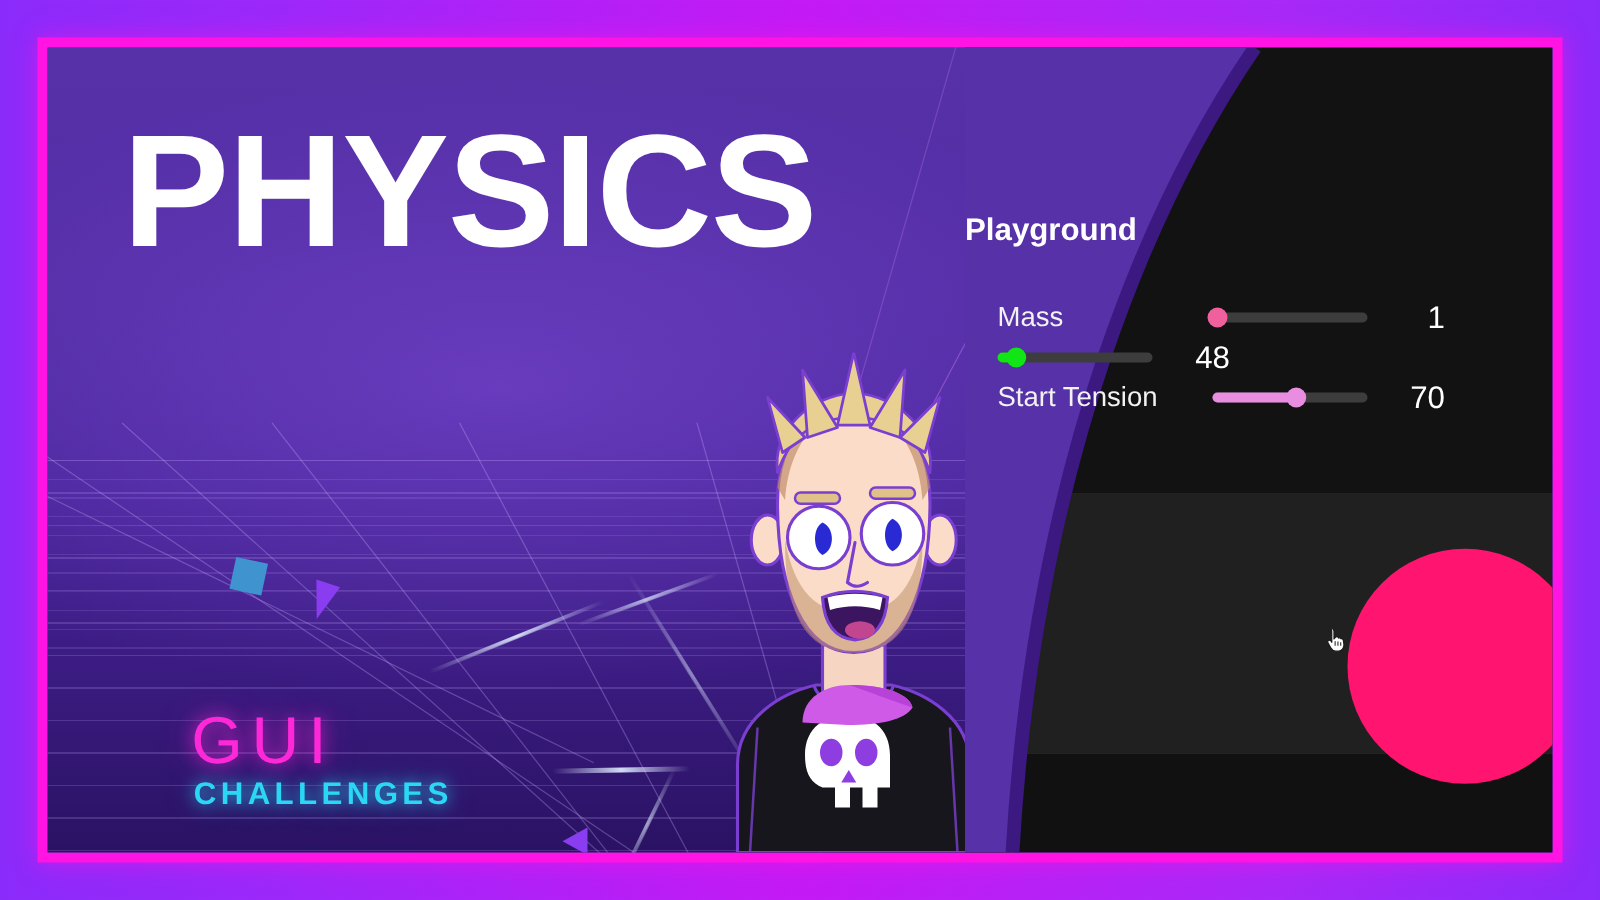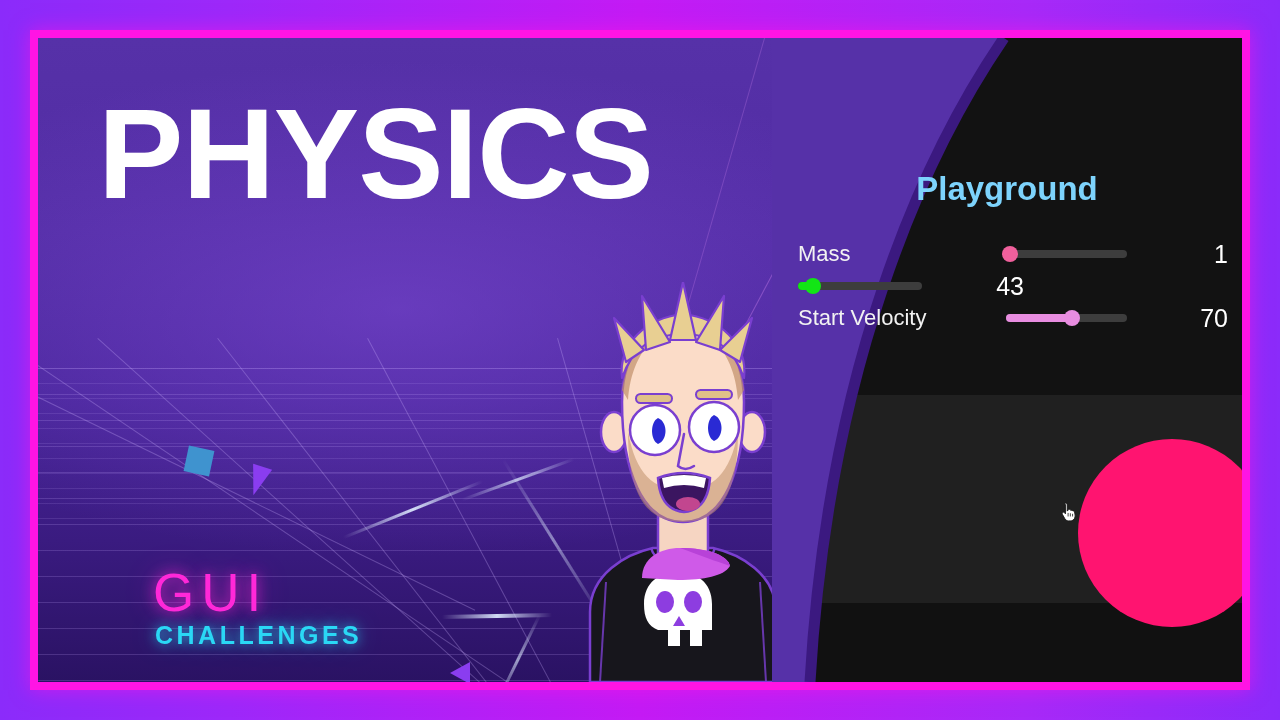--- a/index.html
+++ b/index.html
@@ -44,21 +44,21 @@
     text-shadow:0 0 14px rgba(255,40,216,.85),0 0 30px rgba(255,40,216,.45);}
   .logo-ch{font-size:25px;font-weight:700;color:#2ad8f5;letter-spacing:3.5px;line-height:1;
     margin-top:4px;margin-left:2px;
     text-shadow:0 0 12px rgba(42,216,245,.8),0 0 26px rgba(42,216,245,.4);}
 
   
   .panel{position:absolute;right:0;top:0;width:470px;height:644px;}
   .panel-top{position:absolute;left:0;top:0;width:100%;height:357px;background:#121212;}
   .panel-mid{position:absolute;left:0;top:357px;width:100%;height:208px;background:#202020;}
   .panel-bot{position:absolute;left:0;top:565px;width:100%;height:79px;background:#111111;}
-  .srow{display:flex;align-items:center;height:32px;gap:40px;}
+  .srow{display:flex;align-items:center;height:32px;}
   .slabel{width:172px;font-size:22px;color:#f2f2f2;font-weight:400;white-space:nowrap;}
   .strack{position:relative;width:124px;height:8px;border-radius:5px;background:#3d3d3d;}
   .sfill{position:absolute;left:0;top:0;height:8px;border-radius:5px;}
   .sthumb{position:absolute;top:50%;width:16px;height:16px;border-radius:50%;transform:translate(-50%,-50%);}
   .sval{width:62px;text-align:right;font-size:25px;color:#fff;font-weight:400;}
 
   .ball{position:absolute;border-radius:50%;}
   .cursor{position:absolute;width:18px;height:22px;}
 </style>
 </head>
@@ -170,42 +170,42 @@
 
       <svg class="cursor" viewBox="0 0 20 24" style="left:1022px;top:463px;">
         <path d="M6 2 C7.3 2 8 3 8 4.2 L8 11 L9.2 9.6 C10 8.8 11.3 8.9 11.8 9.7 L12.1 10.3
                  C12.8 9.8 13.9 10 14.3 10.9 C15 10.6 16 11 16.2 11.9 L16.8 15.4
                  C17.2 18.2 15.6 21.4 12.4 21.9 L9.5 21.9 C7.4 21.9 6 20.6 5.1 19 L2.6 14.6
                  C2.1 13.6 2.6 12.5 3.6 12.2 C4.3 12 4.9 12.3 5.3 12.9 L6 14 L6 4.2
                  C6 3 4.7 2 6 2 Z" fill="#ffffff" stroke="#1a1a1a" stroke-width="1.1" stroke-linejoin="round"></path>
         <path d="M9 13 L9 17 M11.5 13.4 L11.5 17 M14 14 L14 17" stroke="#1a1a1a" stroke-width=".9" fill="none"></path>
       </svg>
 
-      <div style="position:absolute;right:0;top:132px;width:470px;text-align:center;font-size:33px;font-weight:700;color:#7dd3fc;">
+      <div style="position:absolute;right:0;top:132px;width:470px;font-size:25px;font-weight:700;color:#ffffff;">
         <span>Playground</span>
       </div>
 
       <div style="position:absolute;right:14px;top:200px;width:430px;" id="slider-list">
           <div class="srow">
             <div class="slabel">Mass</div>
             <div class="strack">
               <div class="sfill" style="width: 2%; background: rgb(240, 96, 156);"></div>
               <div class="sthumb" style="left: 3%; background: rgb(240, 96, 156);"></div>
             </div>
             <div class="sval">1</div>
           </div>
           <div class="srow">
             <div class="strack">
               <div class="sfill" style="width: 10%; background: rgb(18, 229, 21);"></div>
               <div class="sthumb" style="left: 12%; background: rgb(18, 229, 21);"></div>
             </div>
-            <div class="sval">43</div>
+            <div class="sval">48</div>
           </div>
           <div class="srow">
-            <div class="slabel">Start Velocity</div>
+            <div class="slabel">Start Tension</div>
             <div class="strack">
               <div class="sfill" style="width: 52%; background: rgb(232, 141, 224);"></div>
               <div class="sthumb" style="left: 54%; background: rgb(232, 141, 224);"></div>
             </div>
             <div class="sval">70</div>
           </div>
         </div>
 
     </div>
   </div>

